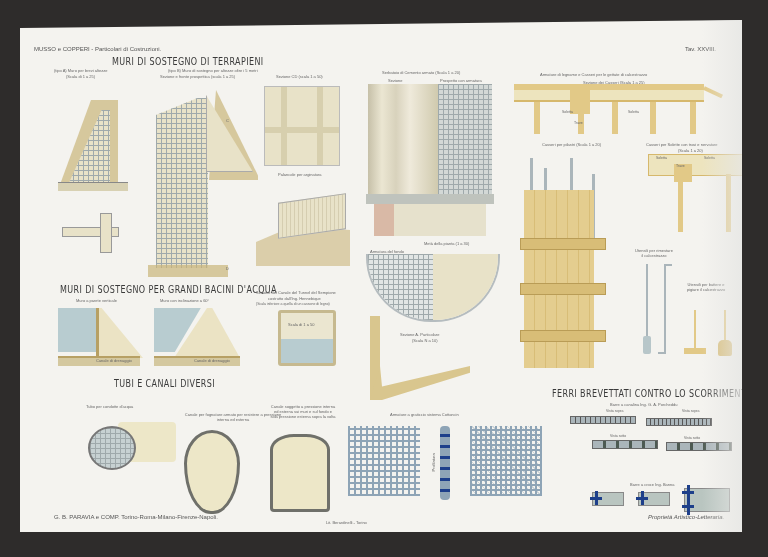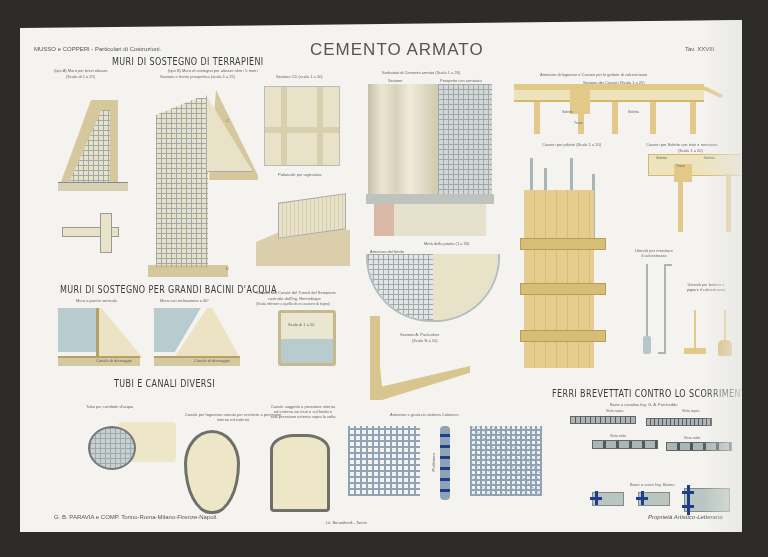--- a/index.html
+++ b/index.html
@@ -21,21 +21,20 @@
   .water{background:#b8ccd0;}
   .grid{background-image:linear-gradient(#9fa9ab 1px,transparent 1px),linear-gradient(90deg,#9fa9ab 1px,transparent 1px);background-size:5px 5px;}
   .italic{font-style:italic;}
 </style>
 </head>
 <body>
 
 <div class="poster">
 
   <div class="t small" style="left:14px;top:26px;font-size:6px;">MUSSO e COPPERI - Particolari di Costruzioni.</div>
-  <div class="t main-title" style="left:290px;top:20px;">CEMENTO ARMATO</div>
   <div class="t small" style="left:665px;top:26px;font-size:6px;">Tav. XXVIII.</div>
 
   <div class="t head" style="left:92px;top:36px;">MURI DI SOSTEGNO DI TERRAPIENI</div>
   <div class="t tiny" style="left:34px;top:48px;">(tipo A) Muro per brevi altezze</div>
   <div class="t tiny" style="left:46px;top:54px;">(Scala di 1 a 25)</div>
   <div class="t tiny" style="left:148px;top:48px;">(tipo B) Muro di sostegno per altezze oltre i 5 metri</div>
   <div class="t tiny" style="left:140px;top:54px;">Sezione e fronte prospettica (scala 1 a 25)</div>
   <div class="t tiny" style="left:256px;top:54px;">Sezione CD (scala 1 a 50)</div>
 
   <div class="fig" style="left:38px;top:80px;width:70px;height:95px;">

